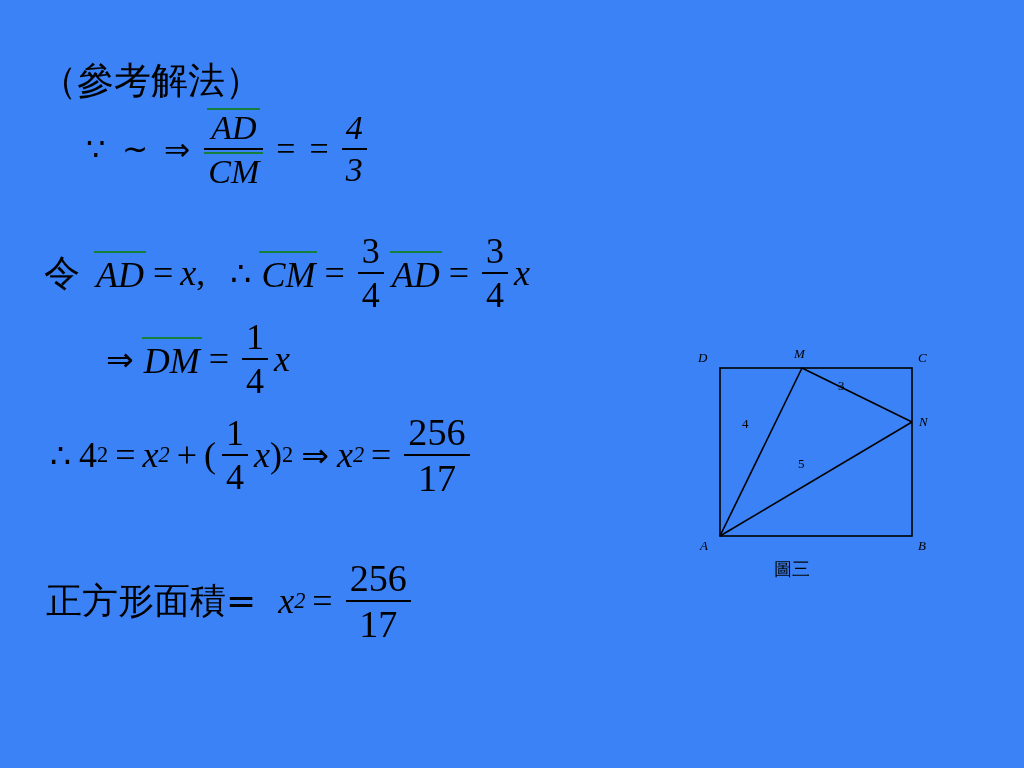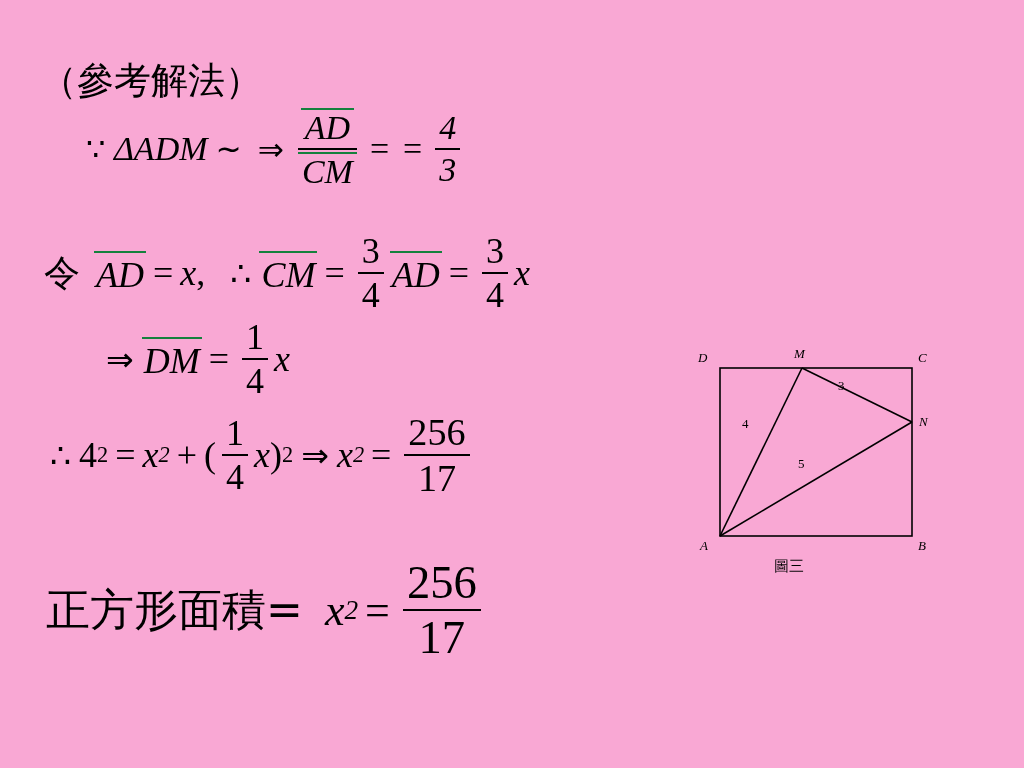--- a/index.html
+++ b/index.html
@@ -12,21 +12,21 @@
     height: 768px;
     position: relative;
     font-family: "Liberation Serif", serif;
     color: #000000;
     overflow: hidden;
   }
 
   .slide {
     position: absolute;
     inset: 0;
-    background: #f9a8d4;
+    background: #3b82f6;
   }
 
   
   .math {
     font-family: "Liberation Serif", serif;
     font-style: italic;
     white-space: nowrap;
   }
   .up { font-style: normal; }
   .cjk {
@@ -109,21 +109,21 @@
 
   #line-pyth {
     left: 42px;
     top: 412px;
     font-size: 36px;
   }
 
   #line-area {
     left: 46px;
     top: 558px;
-    font-size: 44px;
+    font-size: 36px;
   }
 
   .opsym {
     font-style: normal;
     padding: 0 8px;
     font-family: "DejaVu Sans", sans-serif;
     font-size: 0.92em;
   }
   .plainop {
     font-style: normal;
@@ -147,36 +147,35 @@
   .fig-num {
     font-family: "Liberation Serif", serif;
     font-style: normal;
     font-size: 13px;
   }
   #figure-caption {
     position: absolute;
     left: 774px;
     top: 557px;
     font-family: "DejaVu Sans", sans-serif;
-    font-size: 15px;
+    font-size: 18px;
     color: #000;
   }
 </style>
 </head>
 <body>
 
 <div class="slide">
 
   <div class="row" id="line-title">
     <span class="cjk">（參考解法）</span>
   </div>
 
   <div class="row" id="line-similar">
     <span class="opsym">∵</span>
-    <span class="math">ΔADM</span>
     <span class="opsym">~</span>
     <span class="opsym">⇒</span>
 
     <span class="frac big-frac">
       <span class="num seg">AD</span>
       <span class="bar"></span>
       <span class="den seg">CM</span>
     </span>
 
     <span class="plainop">=</span>

